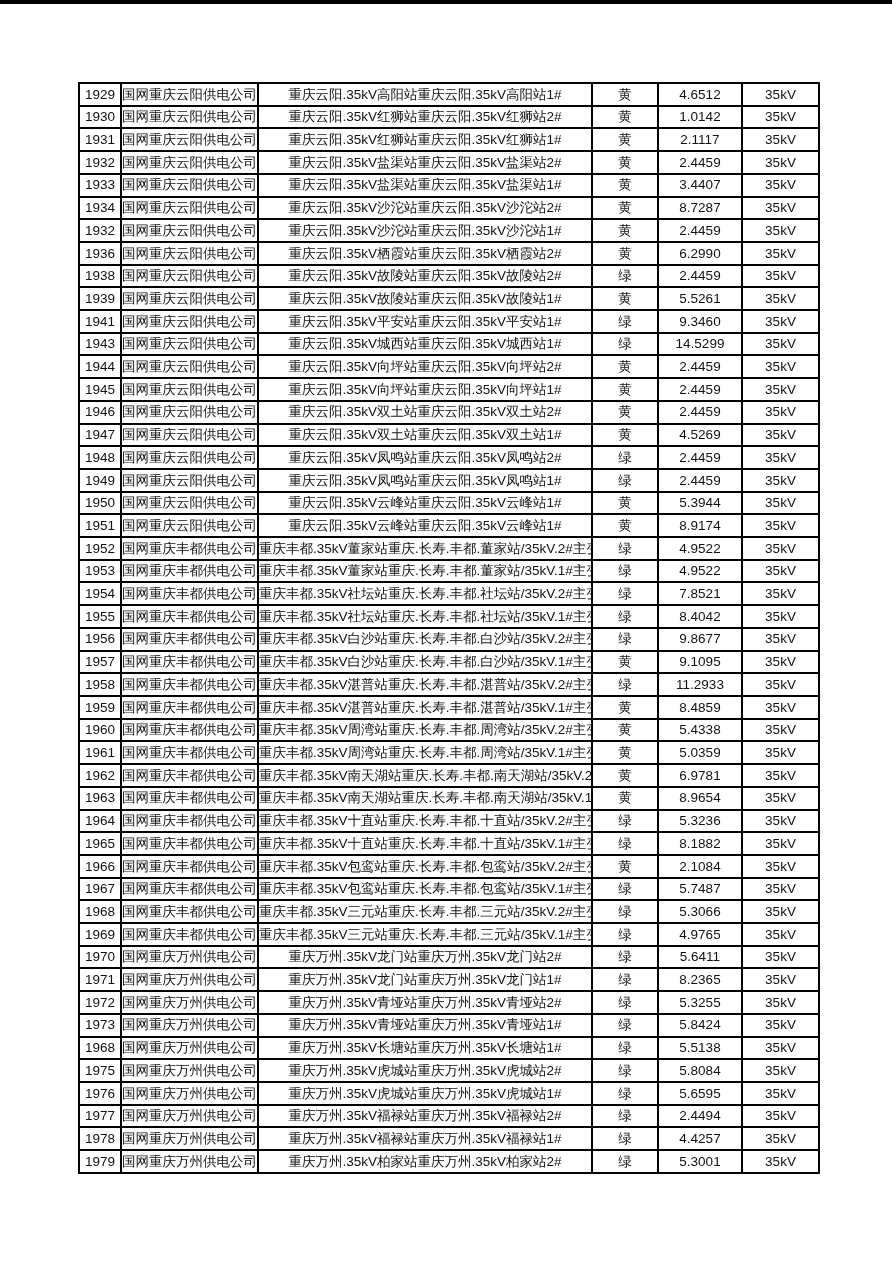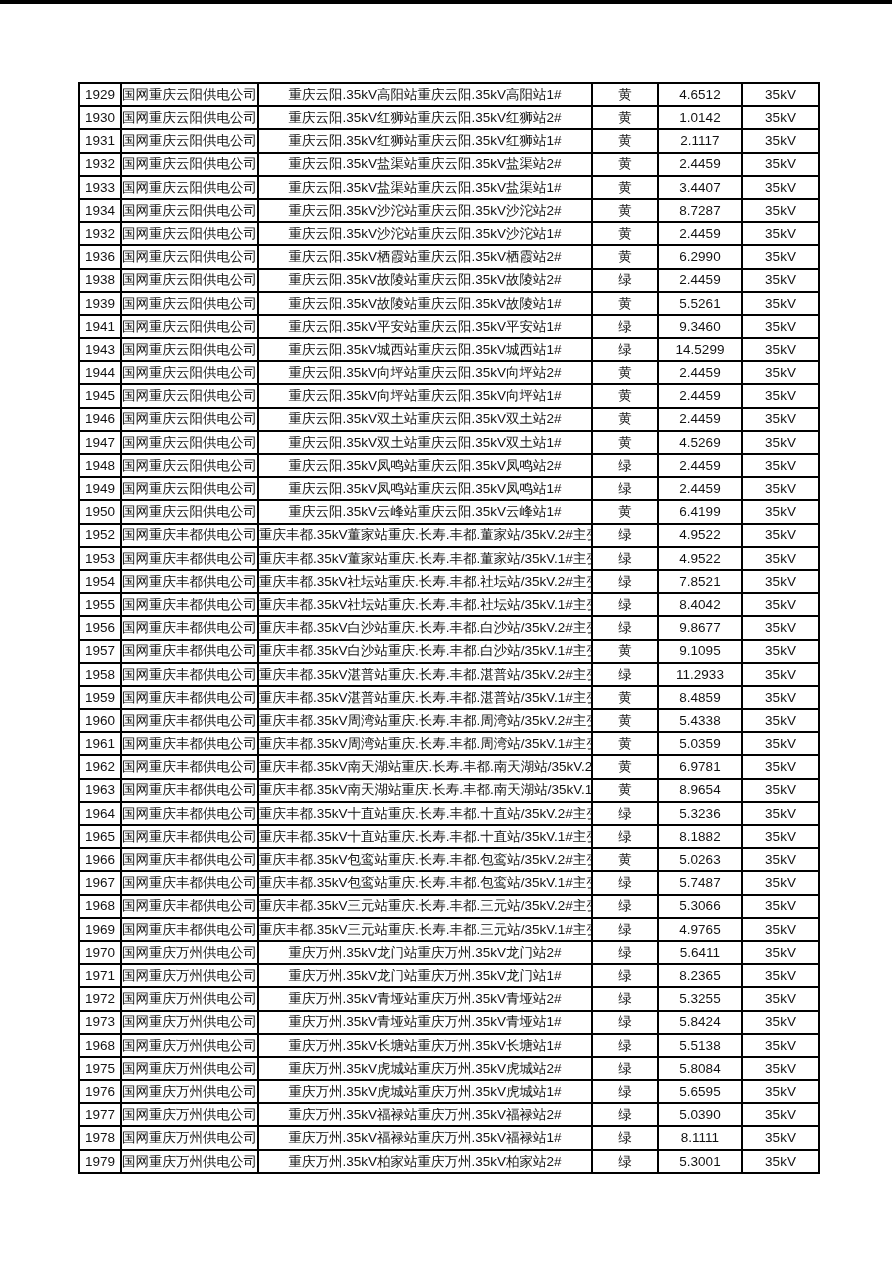--- a/index.html
+++ b/index.html
@@ -270,21 +270,33 @@
           </tr>
           <tr>
             <td class="col-num">1950</td>
             <td class="col-company">
               <div class="clip">国网重庆云阳供电公司</div>
             </td>
             <td class="col-desc">
               <div class="clip">重庆云阳.35kV云峰站重庆云阳.35kV云峰站1#</div>
             </td>
             <td class="col-status">黄</td>
-            <td class="col-value">6.4199</td>
+            <td class="col-value">5.3944</td>
+            <td class="col-voltage">35kV</td>
+          </tr>
+          <tr>
+            <td class="col-num">1951</td>
+            <td class="col-company">
+              <div class="clip">国网重庆云阳供电公司</div>
+            </td>
+            <td class="col-desc">
+              <div class="clip">重庆云阳.35kV云峰站重庆云阳.35kV云峰站1#</div>
+            </td>
+            <td class="col-status">黄</td>
+            <td class="col-value">8.9174</td>
             <td class="col-voltage">35kV</td>
           </tr>
           <tr>
             <td class="col-num">1952</td>
             <td class="col-company">
               <div class="clip">国网重庆丰都供电公司</div>
             </td>
             <td class="col-desc">
               <div class="clip">重庆丰都.35kV董家站重庆.长寿.丰都.董家站/35kV.2#主变</div>
             </td>
@@ -450,21 +462,21 @@
           </tr>
           <tr>
             <td class="col-num">1966</td>
             <td class="col-company">
               <div class="clip">国网重庆丰都供电公司</div>
             </td>
             <td class="col-desc">
               <div class="clip">重庆丰都.35kV包鸾站重庆.长寿.丰都.包鸾站/35kV.2#主变</div>
             </td>
             <td class="col-status">黄</td>
-            <td class="col-value">5.0263</td>
+            <td class="col-value">2.1084</td>
             <td class="col-voltage">35kV</td>
           </tr>
           <tr>
             <td class="col-num">1967</td>
             <td class="col-company">
               <div class="clip">国网重庆丰都供电公司</div>
             </td>
             <td class="col-desc">
               <div class="clip">重庆丰都.35kV包鸾站重庆.长寿.丰都.包鸾站/35kV.1#主变</div>
             </td>
@@ -582,33 +594,33 @@
           </tr>
           <tr>
             <td class="col-num">1977</td>
             <td class="col-company">
               <div class="clip">国网重庆万州供电公司</div>
             </td>
             <td class="col-desc">
               <div class="clip">重庆万州.35kV福禄站重庆万州.35kV福禄站2#</div>
             </td>
             <td class="col-status">绿</td>
-            <td class="col-value">5.0390</td>
+            <td class="col-value">2.4494</td>
             <td class="col-voltage">35kV</td>
           </tr>
           <tr>
             <td class="col-num">1978</td>
             <td class="col-company">
               <div class="clip">国网重庆万州供电公司</div>
             </td>
             <td class="col-desc">
               <div class="clip">重庆万州.35kV福禄站重庆万州.35kV福禄站1#</div>
             </td>
             <td class="col-status">绿</td>
-            <td class="col-value">8.1111</td>
+            <td class="col-value">4.4257</td>
             <td class="col-voltage">35kV</td>
           </tr>
           <tr>
             <td class="col-num">1979</td>
             <td class="col-company">
               <div class="clip">国网重庆万州供电公司</div>
             </td>
             <td class="col-desc">
               <div class="clip">重庆万州.35kV柏家站重庆万州.35kV柏家站2#</div>
             </td>

